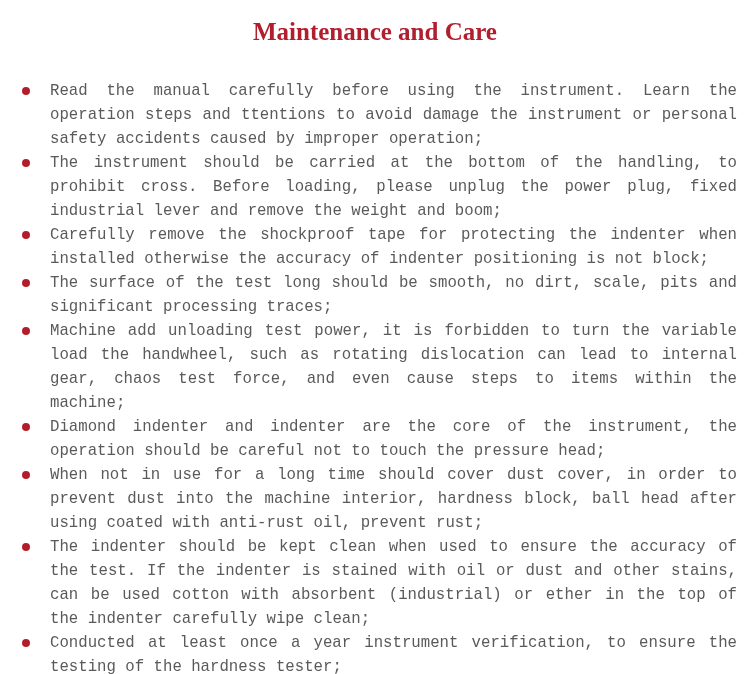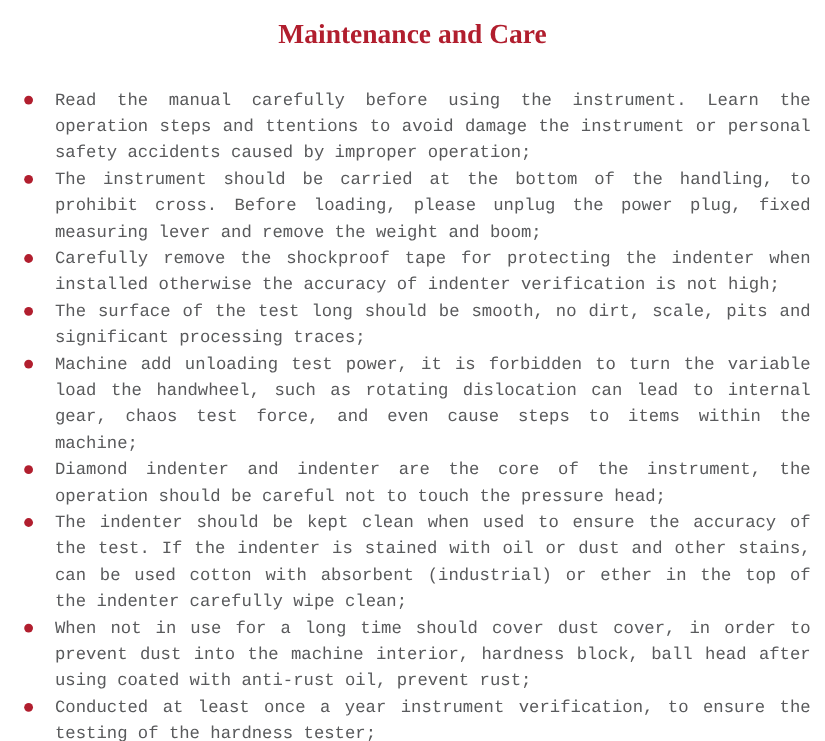--- a/index.html
+++ b/index.html
@@ -56,45 +56,45 @@
 
 <div class="page">
   <h1 class="title">Maintenance and Care</h1>
   <ul class="list">
     <li>
       <span class="bullet"></span>
       <span class="li-text">Read the manual carefully before using the instrument. Learn the operation steps and ttentions to avoid damage the instrument or personal safety accidents caused by improper operation;</span>
     </li>
     <li>
       <span class="bullet"></span>
-      <span class="li-text">The instrument should be carried at the bottom of the handling, to prohibit cross. Before loading, please unplug the power plug, fixed measuring lever and remove the weight and boom;</span>
+      <span class="li-text">The instrument should be carried at the bottom of the handling, to prohibit cross. Before loading, please unplug the power plug, fixed industrial lever and remove the weight and boom;</span>
     </li>
     <li>
       <span class="bullet"></span>
-      <span class="li-text">Carefully remove the shockproof tape for protecting the indenter when installed otherwise the accuracy of indenter verification is not high;</span>
+      <span class="li-text">Carefully remove the shockproof tape for protecting the indenter when installed otherwise the accuracy of indenter positioning is not block;</span>
     </li>
     <li>
       <span class="bullet"></span>
       <span class="li-text">The surface of the test long should be smooth, no dirt, scale, pits and significant processing traces;</span>
     </li>
     <li>
       <span class="bullet"></span>
       <span class="li-text">Machine add unloading test power, it is forbidden to turn the variable load the handwheel, such as rotating dislocation can lead to internal gear, chaos test force, and even cause steps to items within the machine;</span>
     </li>
     <li>
       <span class="bullet"></span>
       <span class="li-text">Diamond indenter and indenter are the core of the instrument, the operation should be careful not to touch the pressure head;</span>
     </li>
     <li>
       <span class="bullet"></span>
-      <span class="li-text">The indenter should be kept clean when used to ensure the accuracy of the test. If the indenter is stained with oil or dust and other stains, can be used cotton with absorbent (industrial) or ether in the top of the indenter carefully wipe clean;</span>
+      <span class="li-text">When not in use for a long time should cover dust cover, in order to prevent dust into the machine interior, hardness block, ball head after using coated with anti-rust oil, prevent rust;</span>
     </li>
     <li>
       <span class="bullet"></span>
-      <span class="li-text">When not in use for a long time should cover dust cover, in order to prevent dust into the machine interior, hardness block, ball head after using coated with anti-rust oil, prevent rust;</span>
+      <span class="li-text">The indenter should be kept clean when used to ensure the accuracy of the test. If the indenter is stained with oil or dust and other stains, can be used cotton with absorbent (industrial) or ether in the top of the indenter carefully wipe clean;</span>
     </li>
     <li>
       <span class="bullet"></span>
       <span class="li-text">Conducted at least once a year instrument verification, to ensure the testing of the hardness tester;</span>
     </li>
     <li>
       <span class="bullet"></span>
       <span class="li-text">When replacing the fuse or removing the weight, turn off the power first;</span>
     </li>
   </ul>

